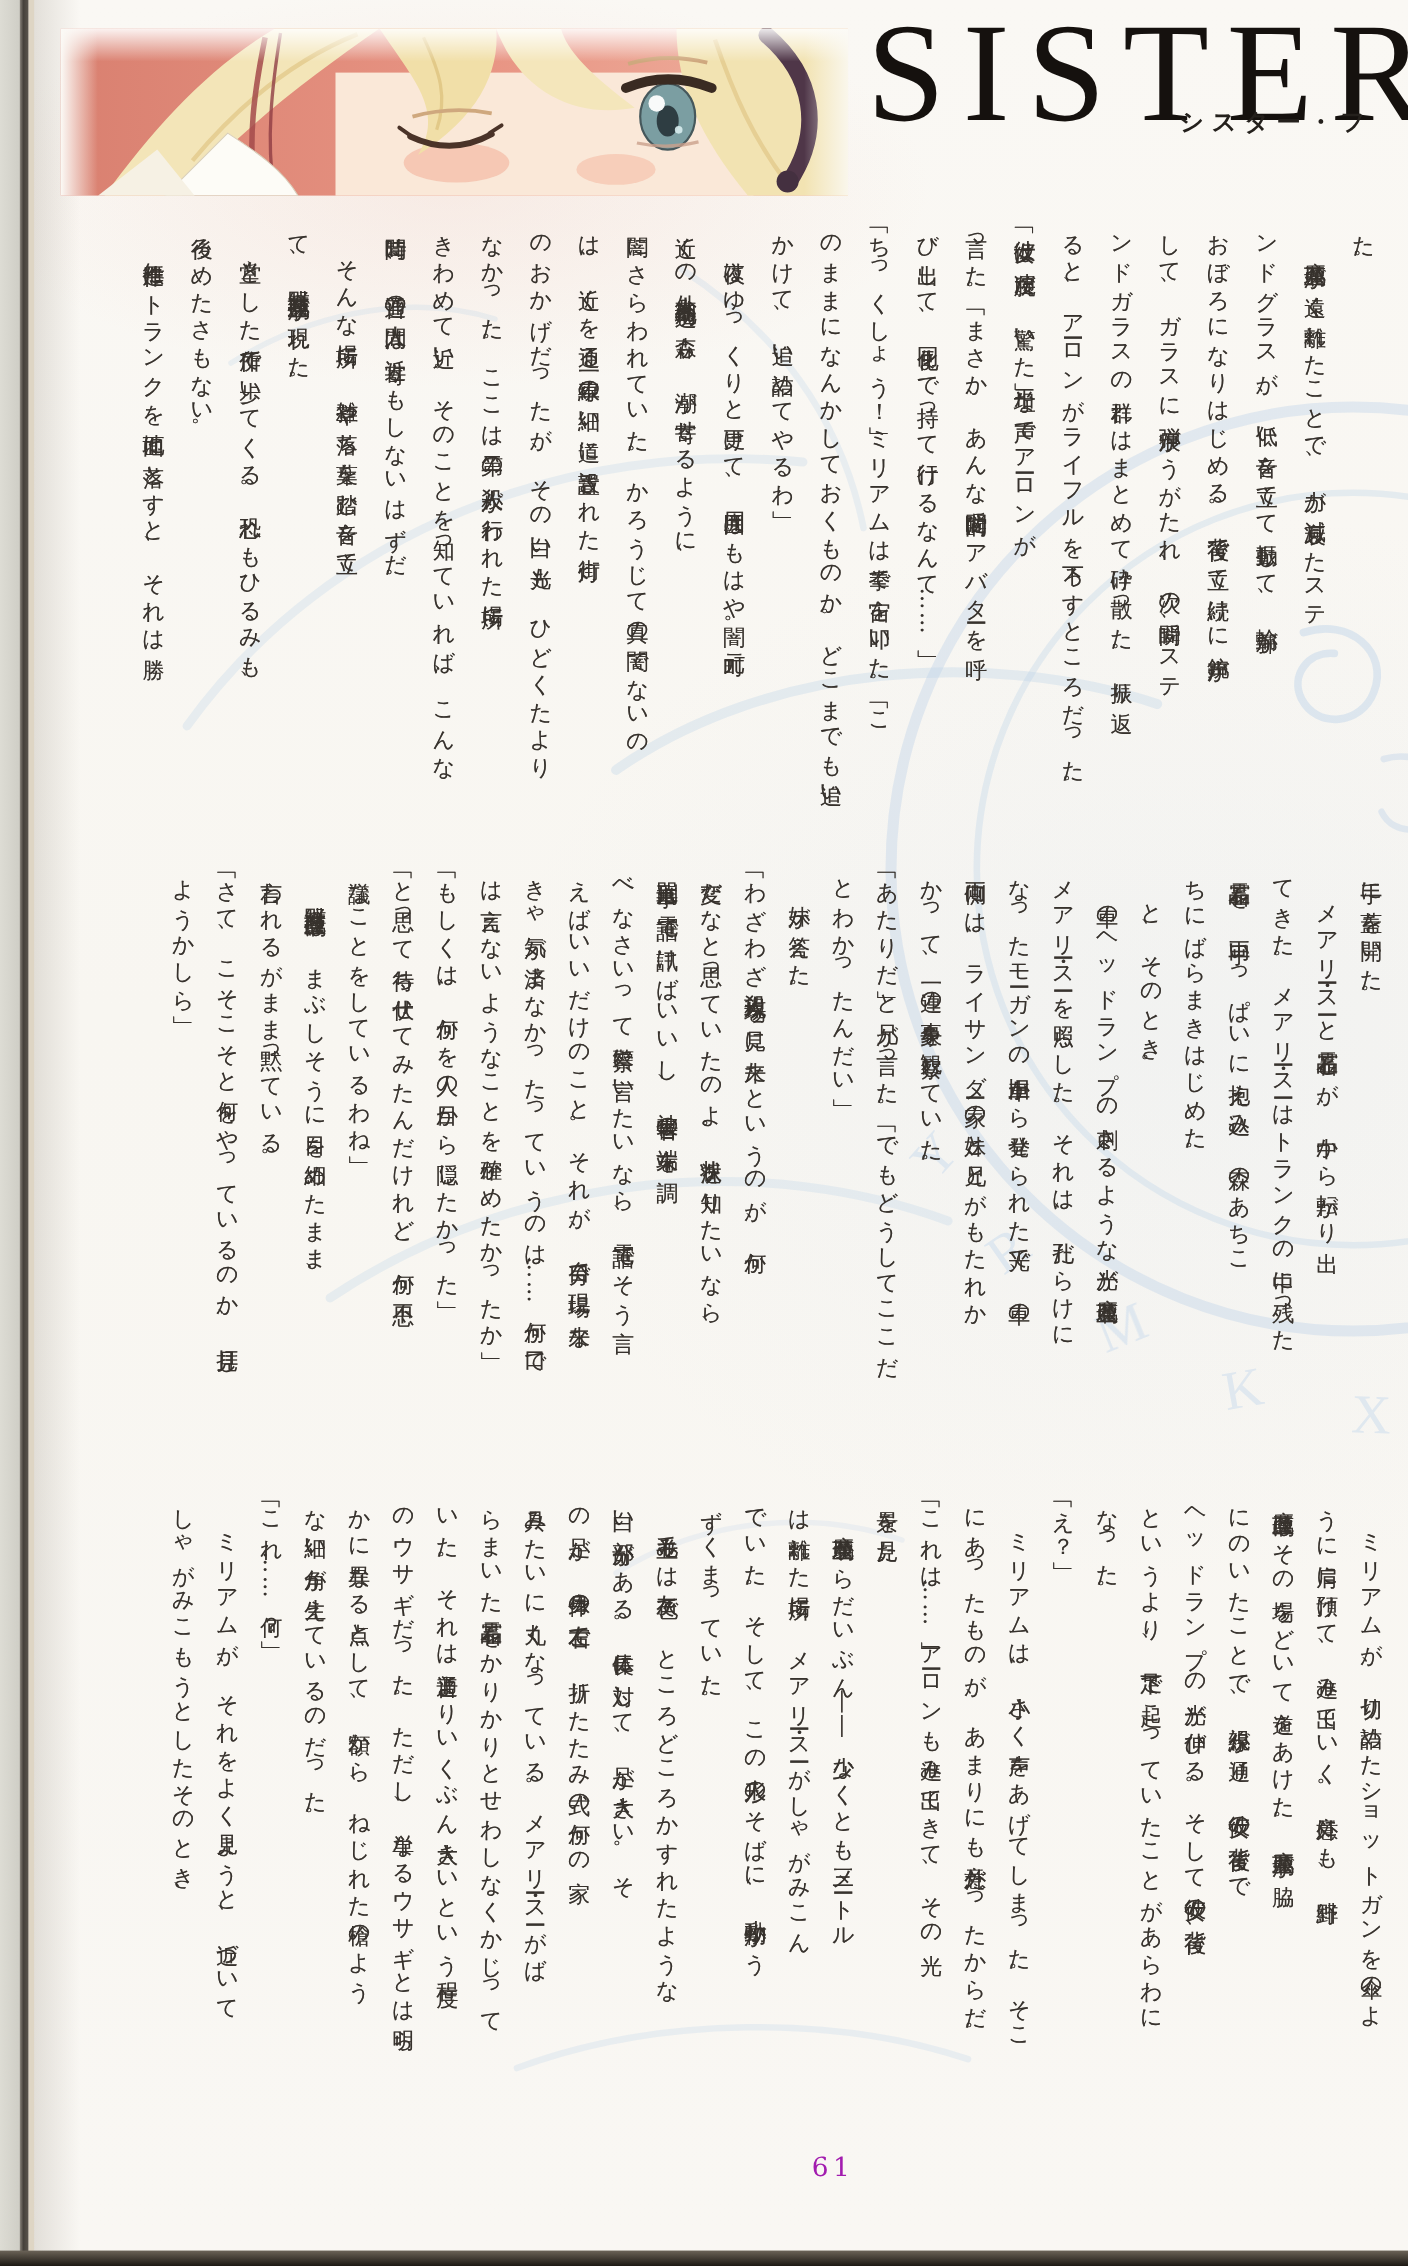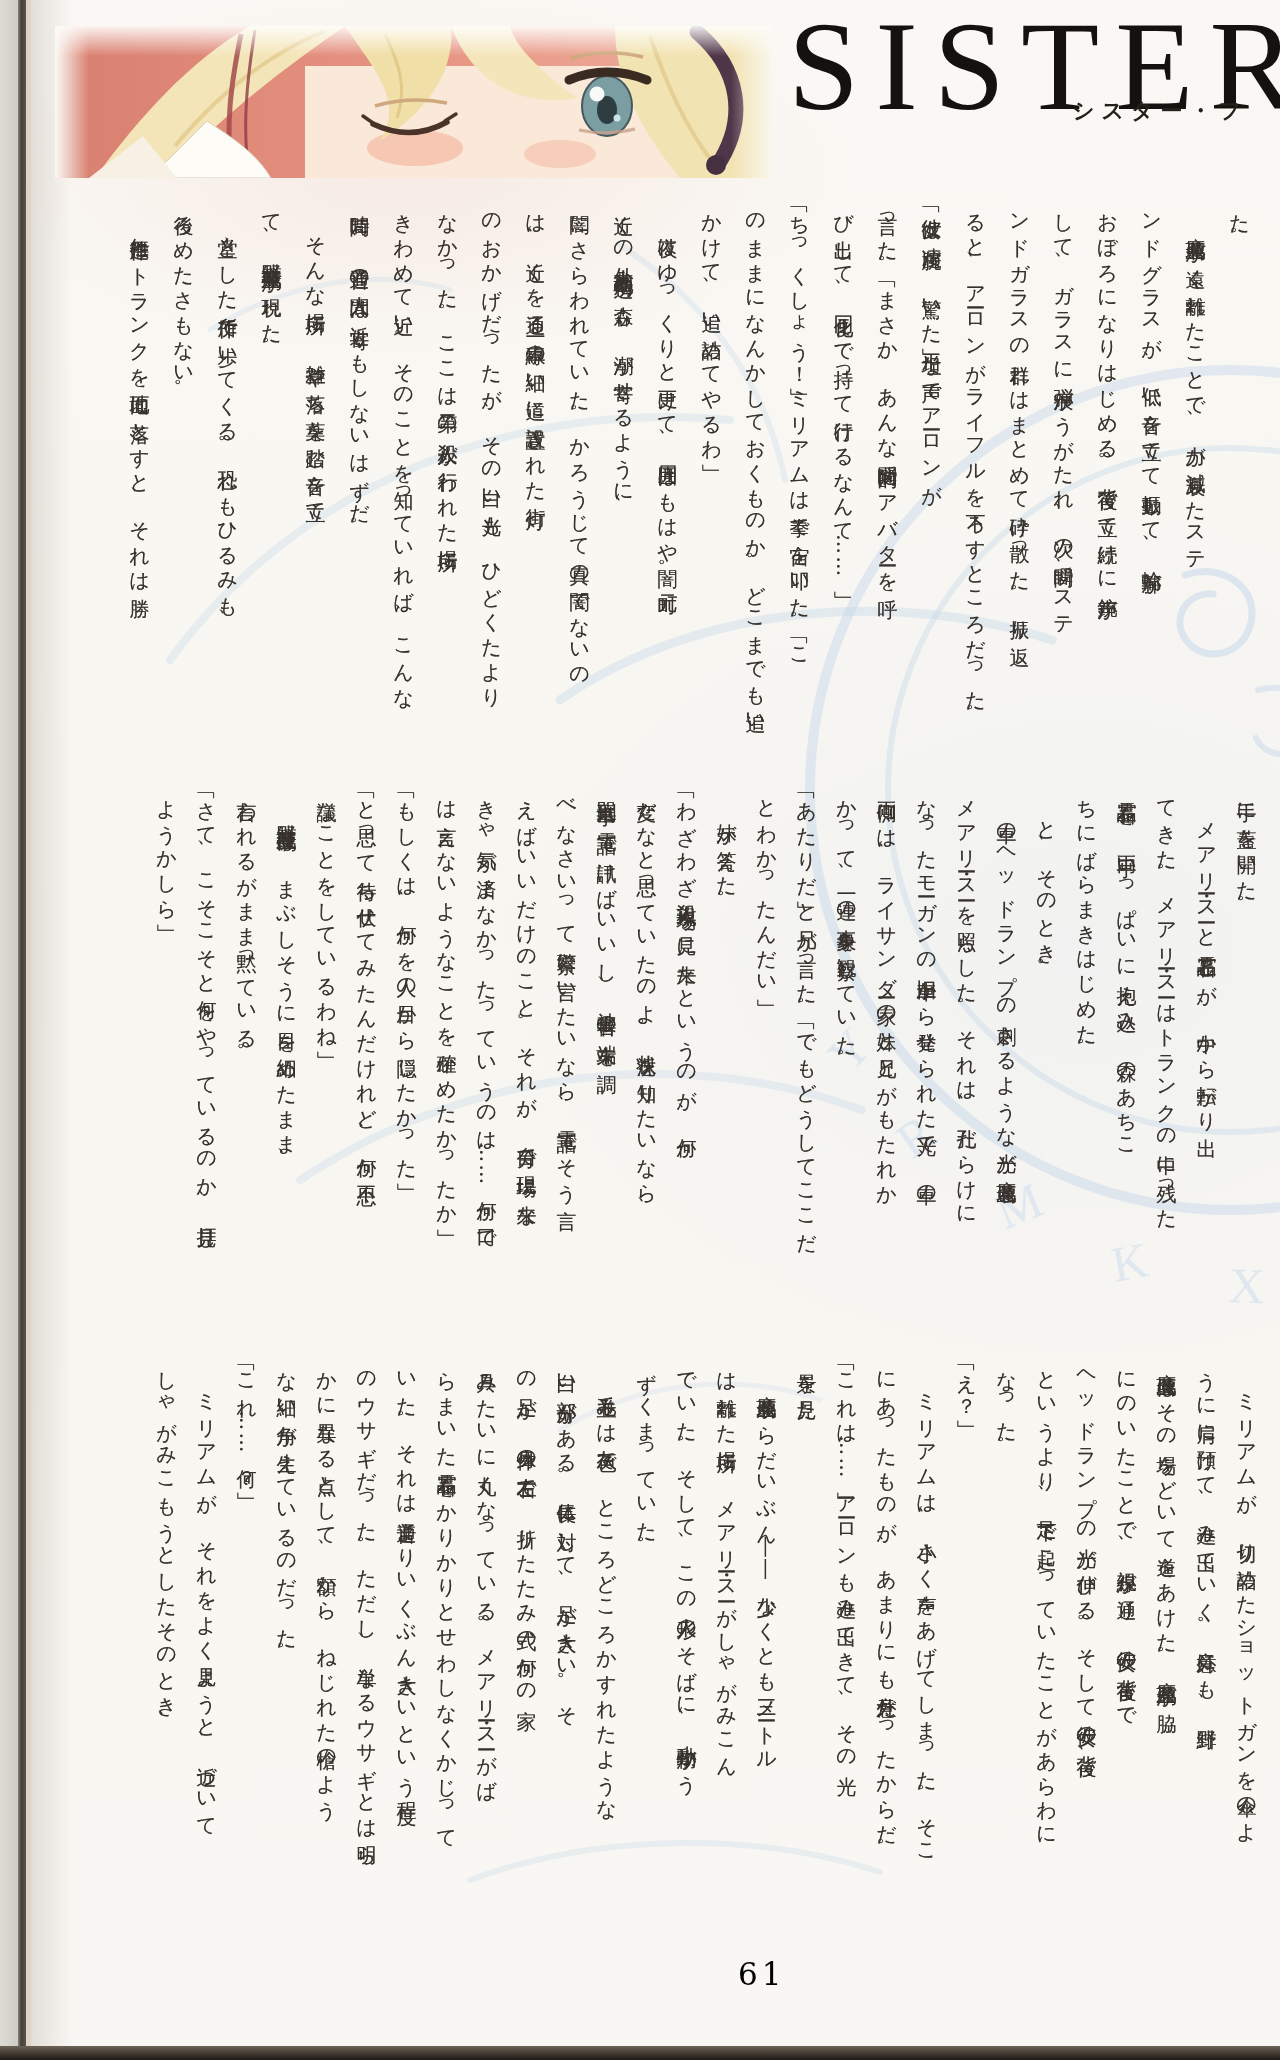--- a/index.html
+++ b/index.html
@@ -47,21 +47,21 @@
     letter-spacing:2.2px;
     color:#37322d;
     text-shadow:0 0 .4px rgba(55,50,45,.55);
   }
   .band1{top:200px;right:18px;height:516px;line-height:44px;}
   .band2{top:786px;right:13px;height:514px;line-height:40px;}
   .band3{top:1358px;right:13px;height:514px;line-height:40px;}
   
   .page-number{
     position:absolute;left:738px;top:1956px;
-    font-size:31px;letter-spacing:4px;color:#000000;
+    font-size:24px;letter-spacing:4px;color:#a21caf;
     font-family:"DejaVu Serif","Liberation Serif",serif;
   }
 </style>
 </head>
 <body>
 
 <div id="canvas">
 
   <div class="page"></div>
   <div class="gutter-shade"></div>

